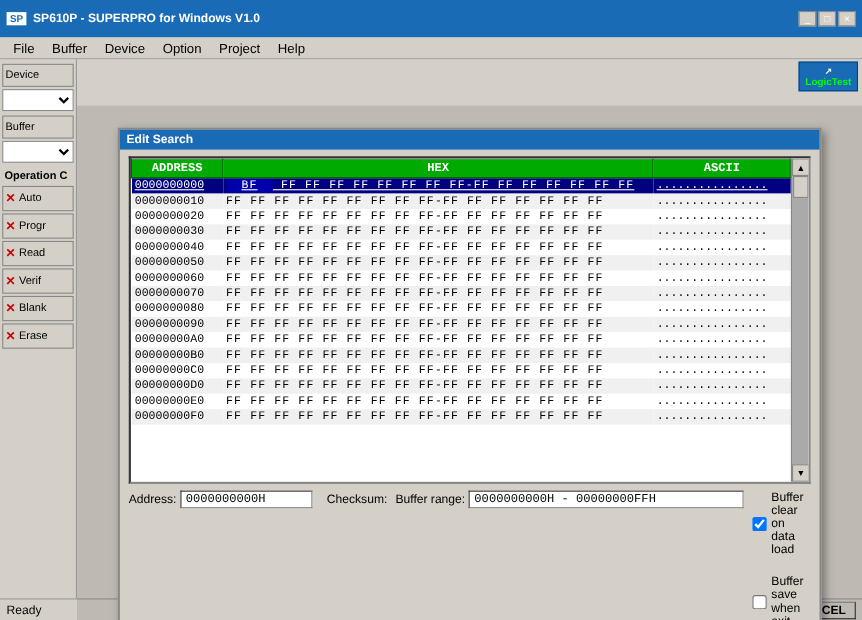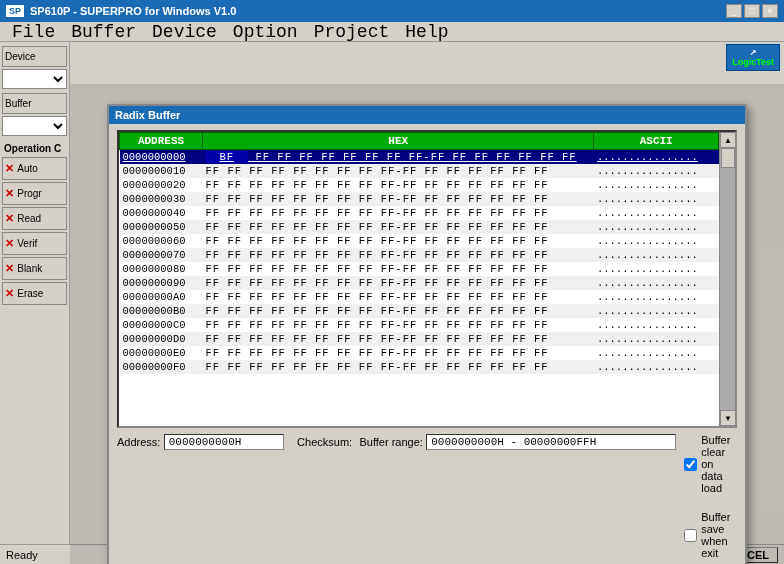--- a/index.html
+++ b/index.html
@@ -10,21 +10,21 @@
       width: 784px;
       height: 564px;
       overflow: hidden;
       position: relative;
     }
 
     
     .title-bar {
       background: #1a6bb5;
       color: white;
-      height: 22px;
+      height: 34px;
       display: flex;
       align-items: center;
       padding: 0 6px;
       justify-content: space-between;
     }
     .title-bar-title {
       font-size: 11px;
       font-weight: bold;
       display: flex;
       align-items: center;
@@ -50,23 +50,22 @@
     .menu-bar {
       background: #d4d0c8;
       height: 20px;
       display: flex;
       align-items: center;
       padding: 0 4px;
       border-bottom: 1px solid #999;
     }
     .menu-item {
       padding: 2px 8px;
-      font-size: 18px;
+      font-size: 12px;
       cursor: pointer;
-      font-family: Liberation Mono, monospace;
     }
 
     
     .main-container {
       display: flex;
       height: calc(564px - 42px);
     }
 
     
     .sidebar {
@@ -391,21 +390,21 @@
       <div class="logictest-badge">
         <div style="color:white;font-size:8px;">↗</div>
         <div>LogicTest</div>
       </div>
     </div>
 
     <div class="modal-overlay">
       <div class="dialog">
 
         <div class="dialog-titlebar">
-          <span>Radix Buffer</span>
+          <span>Edit Search</span>
         </div>
 
         <div class="dialog-content">
 
           <div class="buffer-table-wrapper" style="display:flex;">
             <div style="flex:1;overflow-y:auto;">
               <table class="buffer-table">
                 <thead>
                   <tr>
                     <th>ADDRESS</th>

